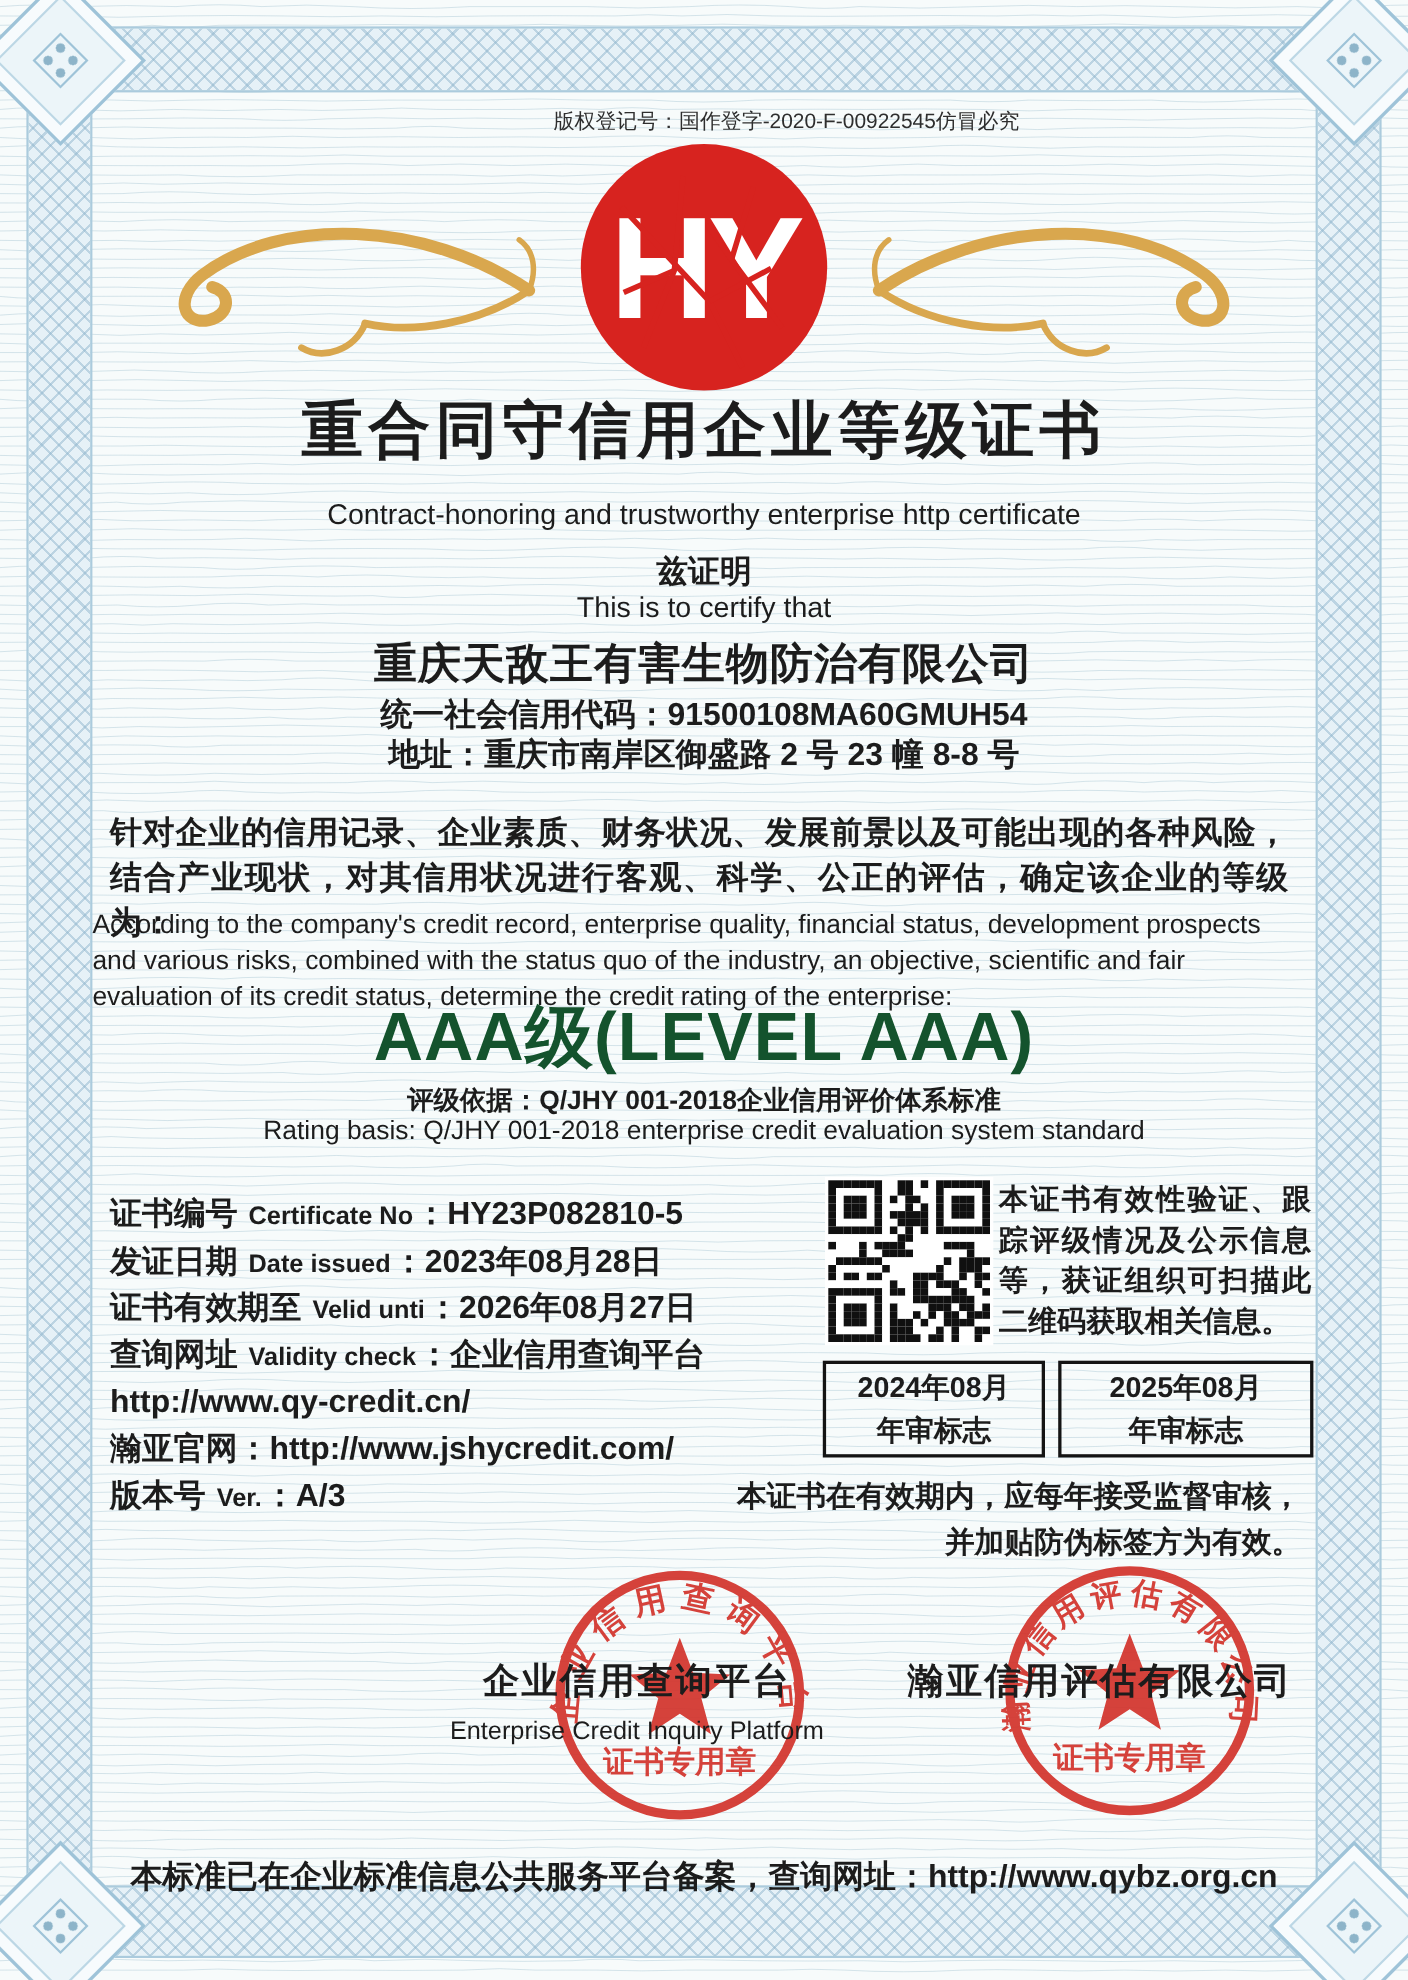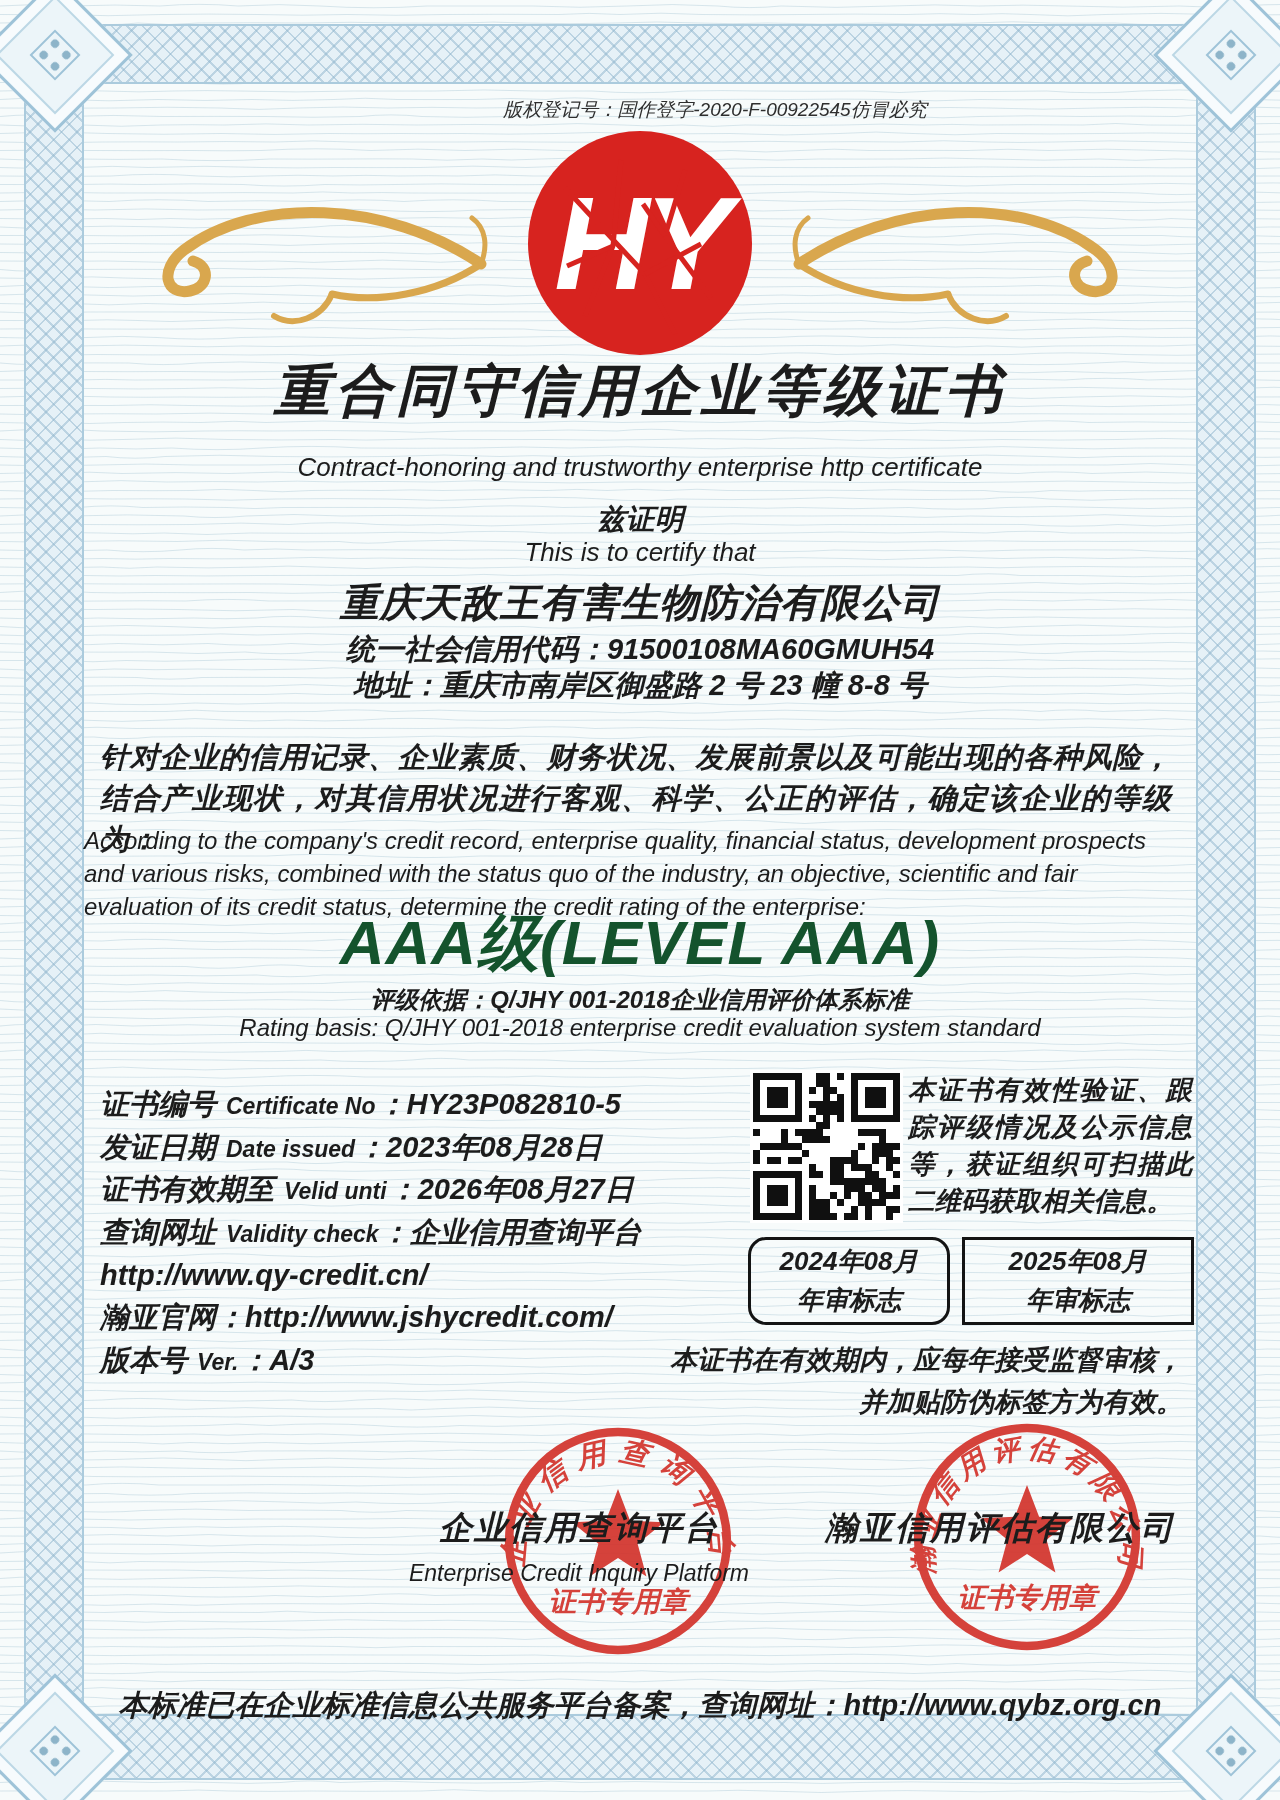--- a/index.html
+++ b/index.html
@@ -1,18 +1,18 @@
 <!DOCTYPE html>
 <html><head>
 <meta charset="utf-8">
 <style>
   html,body{margin:0;padding:0;background:#ffffff;}
   .page{position:relative;width:1280px;height:1800px;overflow:hidden;
         background:#f7fbfb;
-        font-family:"Liberation Sans","DejaVu Sans",sans-serif;color:#1c1c1c;font-style:italic;}
+        font-family:"Liberation Sans","DejaVu Sans",sans-serif;color:#1c1c1c;}
   #waves{position:absolute;left:0;top:0;z-index:0;}
   .abs{position:absolute;}
   .ctr{left:0;right:0;text-align:center;}
 
   
   .strip{position:absolute;z-index:1;
     background:
       repeating-linear-gradient(45deg, rgba(142,180,204,.48) 0 2px, transparent 2px 11px),
       repeating-linear-gradient(135deg, rgba(142,180,204,.48) 0 2px, transparent 2px 11px),
       linear-gradient(#e6f1f7,#e6f1f7);
@@ -58,21 +58,21 @@
   .d-row .val{font-weight:600;}
 
   #qr{left:750px;top:1070px;z-index:2;}
   #qr-grid{display:grid;grid-template-columns:repeat(21,7px);grid-auto-rows:7px;background:#fff;padding:3px;}
   .qm{background:#fff;} .qm.on{background:#101010;}
   #qr-note{left:908px;top:1072px;width:284px;font-size:26.5px;font-weight:600;line-height:1.40;text-align:justify;z-index:2;}
 
   #boxes{left:748px;top:1237px;display:flex;gap:12px;z-index:2;}
   .ybox{height:82px;border:3px solid #141414;display:flex;flex-direction:column;justify-content:space-evenly;
         text-align:center;font-size:26px;font-weight:600;background:transparent;}
-  #box-0{width:196px;border-radius:18px;} #box-1{width:226px;}
+  #box-0{width:196px;} #box-1{width:226px;}
 
   #annual-note{left:560px;right:97px;top:1340px;text-align:right;font-size:27px;font-weight:600;line-height:1.55;z-index:2;}
 
   .seal{position:absolute;z-index:3;opacity:.9;}
   #seal-left{left:497px;top:1420px;}
   #seal-right{left:906px;top:1416px;}
   .issuer{position:absolute;z-index:4;text-align:center;}
   #issuer-left{left:393px;top:1506px;width:372px;}
   #issuer-right{left:803px;top:1506px;width:394px;}
   .issuer-zh{font-size:33px;font-weight:700;letter-spacing:2px;}

